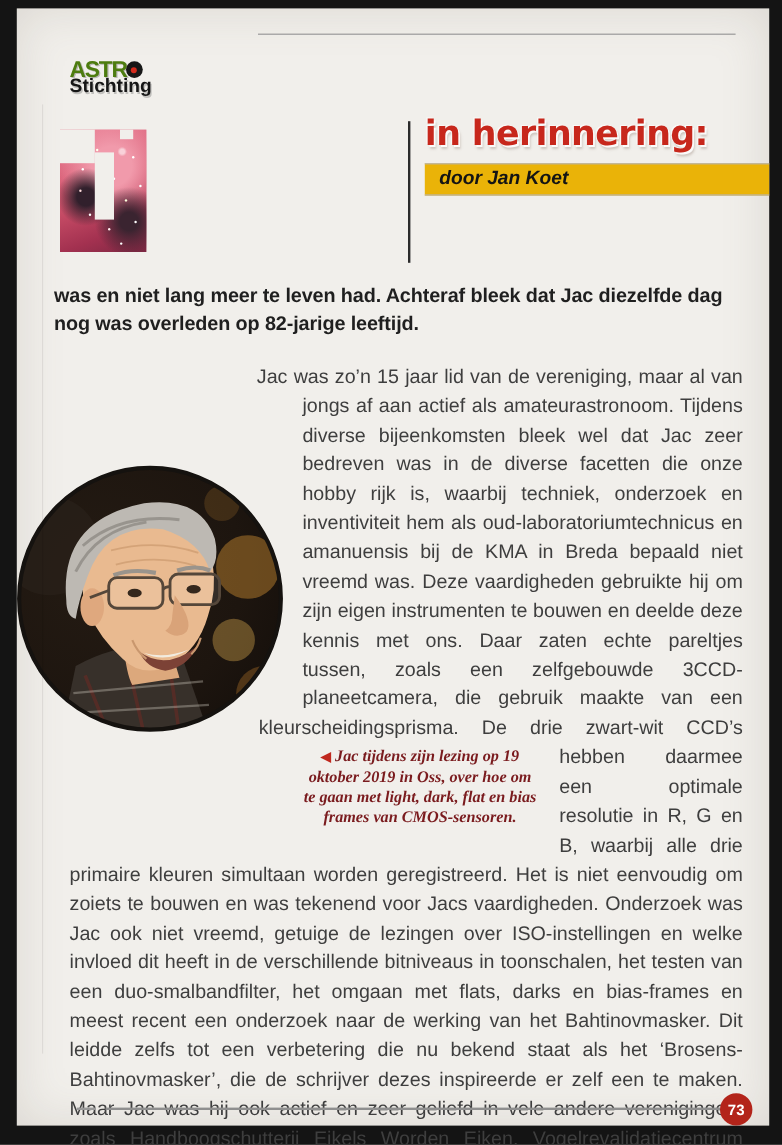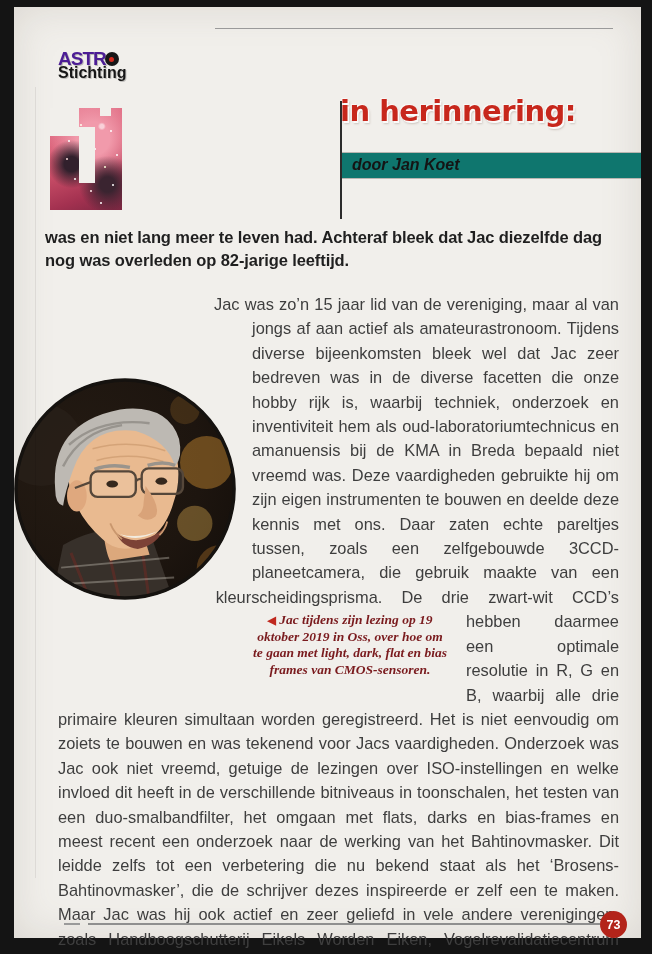--- a/index.html
+++ b/index.html
@@ -11,21 +11,21 @@
   }
   
   .paper{
     position:absolute;left:14px;top:7px;right:11px;bottom:16px;
     background:#f1efeb;
     box-shadow:inset 0 0 40px rgba(120,110,95,.18);
   }
   .fold-line{position:absolute;left:21px;top:80px;bottom:60px;width:1px;background:rgba(0,0,0,.07);}
   
   .logo{margin:8px 0 0 44px;line-height:1;width:90px;}
-  .logo-l1{font-weight:900;font-size:19px;letter-spacing:-1px;color:#4c1d95;
+  .logo-l1{font-weight:900;font-size:19px;letter-spacing:-1px;color:#4d7c0f;
     text-shadow:1px 1px 0 rgba(80,80,80,.35);margin-top:42px;}
   .logo-o{display:inline-block;width:14px;height:14px;border-radius:50%;
     background:#171717;position:relative;top:1px;margin-left:-1px;vertical-align:baseline;}
   .logo-o::after{content:"";position:absolute;left:4.5px;top:4.5px;width:5px;height:5px;
     border-radius:50%;background:#d42a1c;}
   .logo-l2{font-weight:800;font-size:16px;letter-spacing:0;color:#161616;margin-top:-3px;
     text-shadow:1px 1px 0 rgba(80,80,80,.3);}
   .top-rule{position:absolute;left:201px;top:21px;width:398px;height:1px;background:#9a9a9a;}
   
   .header-row{display:flex;margin-top:12px;}
@@ -42,33 +42,33 @@
   .dropcap .star{position:absolute;left:10px;top:10px;width:2px;height:2px;border-radius:50%;background:#fff;
     box-shadow:8px 22px 0 #fff,20px 6px 0 #ffe,34px 30px 0 #fff,50px 12px 0 #fff,
       44px 48px 0 #ffd,14px 60px 0 #fff,30px 72px 0 #fee,52px 66px 0 #fff,
       6px 40px 0 #fdd,56px 36px 0 #fff,24px 46px 0 #fff,40px 84px 0 #fff;}
   .dropcap .carve{position:absolute;background:#f1efeb;}
   .carve-tl{left:0;top:0;width:40%;height:27%;}
   .carve-mid{left:40%;top:19%;width:23%;height:55%;}
   .carve-notch{left:70%;top:0;width:15%;height:8%;}
   .dropcap .cap-letter{position:absolute;left:0;top:0;width:100%;height:100%;
     color:transparent;font-size:90px;overflow:hidden;}
-  .title-col{flex:1;position:relative;margin-left:0;padding-top:2px;}
+  .title-col{flex:1;position:relative;margin-left:0;padding-left:14px;padding-top:2px;}
   .title-col::before{content:"";position:absolute;left:0;top:8px;height:118px;width:2px;background:#2b2b2b;}
   .title-l1{font-family:"DejaVu Sans",sans-serif;font-weight:800;font-size:29px;line-height:1.12;
     color:#c7271c;letter-spacing:-.5px;
     text-shadow:1.5px 1.5px 0 rgba(255,255,255,.9), -1px -1px 0 rgba(255,255,255,.6), 2px 3px 2px rgba(140,120,110,.35);}
   .title-l2{font-family:"DejaVu Sans",sans-serif;font-weight:800;font-size:35px;line-height:1.1;
     color:#c7271c;letter-spacing:-.5px;
     text-shadow:1.5px 1.5px 0 rgba(255,255,255,.9), -1px -1px 0 rgba(255,255,255,.6), 2px 3px 2px rgba(140,120,110,.35);}
-  .byline{margin-top:25px;border-top:1px solid #b8b5b0;border-bottom:1px solid #b8b5b0;
-    background:#0f766e;padding:3px 0 4px 12px;
+  .byline{margin-top:9px;border-top:1px solid #b8b5b0;border-bottom:1px solid #b8b5b0;
+    background:#eab308;padding:3px 0 4px 12px;
     font-style:italic;font-weight:800;font-size:16px;color:#141414;}
   
-  .intro-full{margin:14px 16px 0 31px;font-weight:bold;font-size:16.5px;line-height:23px;
+  .intro-full{margin:24px 16px 0 31px;font-weight:bold;font-size:16.5px;line-height:23px;
     color:#1f1f1f;letter-spacing:-.1px;}
   
   .article{margin:20px 22px 0 44px;font-size:16.4px;line-height:24.4px;color:#3e3e3e;
     text-align:justify;}
   .photo-float{float:left;width:226px;height:226px;margin:84px 14px 8px -46px;
     shape-outside:circle(52%);shape-margin:10px;border-radius:50%;}
   .photo-float svg{display:block;}
   .caption-float{float:left;width:196px;margin:3px 18px 8px 0;
     font-family:"Liberation Serif",serif;font-style:italic;font-weight:bold;
     font-size:13.5px;line-height:16.5px;color:#7a1b1e;text-align:center;}

